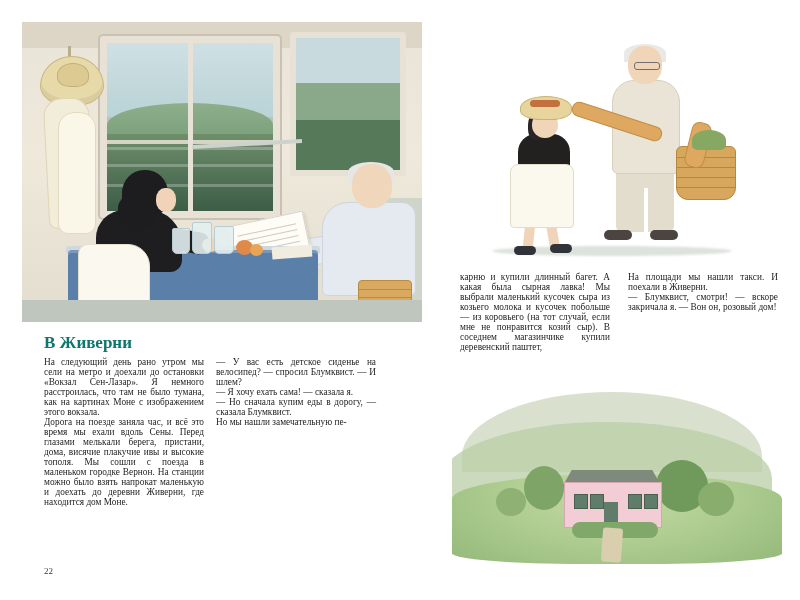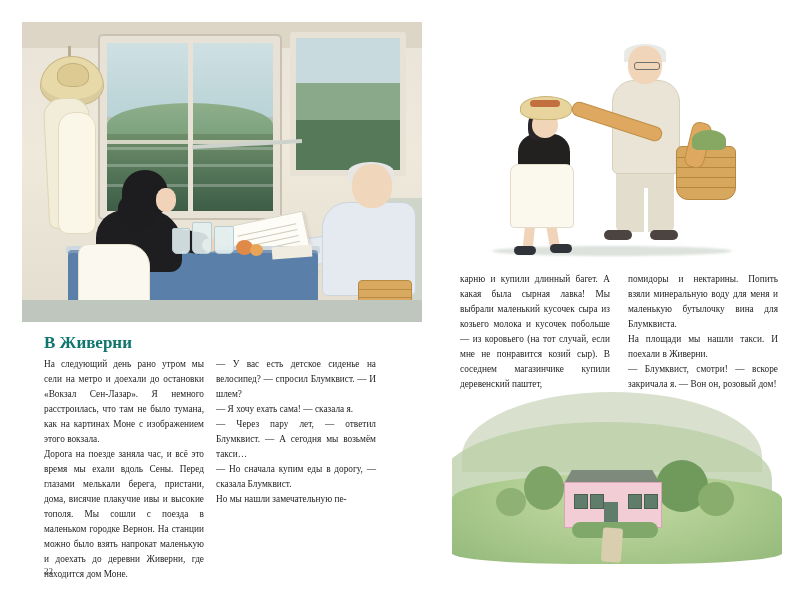--- a/index.html
+++ b/index.html
@@ -330,21 +330,21 @@
 
   
   .heading {
     position:absolute; left:44px; top:333px;
     font-size: 17px; font-weight: bold; color:#0f766e;
     font-family: "Liberation Serif", serif;
   }
   .col {
     position:absolute;
     font-size: 9.3px;
-    line-height: 15px;
+    line-height: 10px;
     color: #1d1d1d;
     text-align: justify;
     font-family: "Liberation Serif", serif;
   }
   .col p { margin: 0; }
   .col-1 { left:44px; top:357px; width:160px; }
   .col-2 { left:216px; top:357px; width:160px; }
   .col-3 { left:460px; top:272px; width:150px; }
   .col-4 { left:628px; top:272px; width:150px; }
   .page-number {
@@ -471,29 +471,27 @@
   <div class="heading">В Живерни</div>
 
   <div class="col col-1">
     <p>На следующий день рано утром мы сели на метро и доехали до остановки «Вокзал Сен-Лазар». Я немного расстроилась, что там не было тумана, как на картинах Моне с изображением этого вокзала.</p>
     <p>Дорога на поезде заняла час, и всё это время мы ехали вдоль Сены. Перед глазами мелькали берега, пристани, дома, висячие плакучие ивы и высокие тополя. Мы сошли с поезда в маленьком городке Вернон. На станции можно было взять напрокат маленькую и доехать до деревни Живерни, где находится дом Моне.</p>
   </div>
 
   <div class="col col-2">
     <p>— У вас есть детское сиденье на велосипед? — спросил Блумквист. — И шлем?</p>
     <p>— Я хочу ехать сама! — сказала я.</p>
-    <p>— Через пару лет, — ответил Блумквист. — А сегодня мы возьмём такси…</p>
     <p>— Но сначала купим еды в дорогу, — сказала Блумквист.</p>
     <p>Но мы нашли замечательную пе-</p>
   </div>
 
   <div class="col col-3">
     <p>карню и купили длинный багет. А какая была сырная лавка! Мы выбрали маленький кусочек сыра из козьего молока и кусочек побольше — из коровьего (на тот случай, если мне не понравится козий сыр). В соседнем магазинчике купили деревенский паштет,</p>
   </div>
 
   <div class="col col-4">
-    <p>помидоры и нектарины. Попить взяли минеральную воду для меня и маленькую бутылочку вина для Блумквиста.</p>
     <p>На площади мы нашли такси. И поехали в Живерни.</p>
     <p>— Блумквист, смотри! — вскоре закричала я. — Вон он, розовый дом!</p>
   </div>
 
   <div class="page-number">22</div>
 </div>
 
 </body></html>

